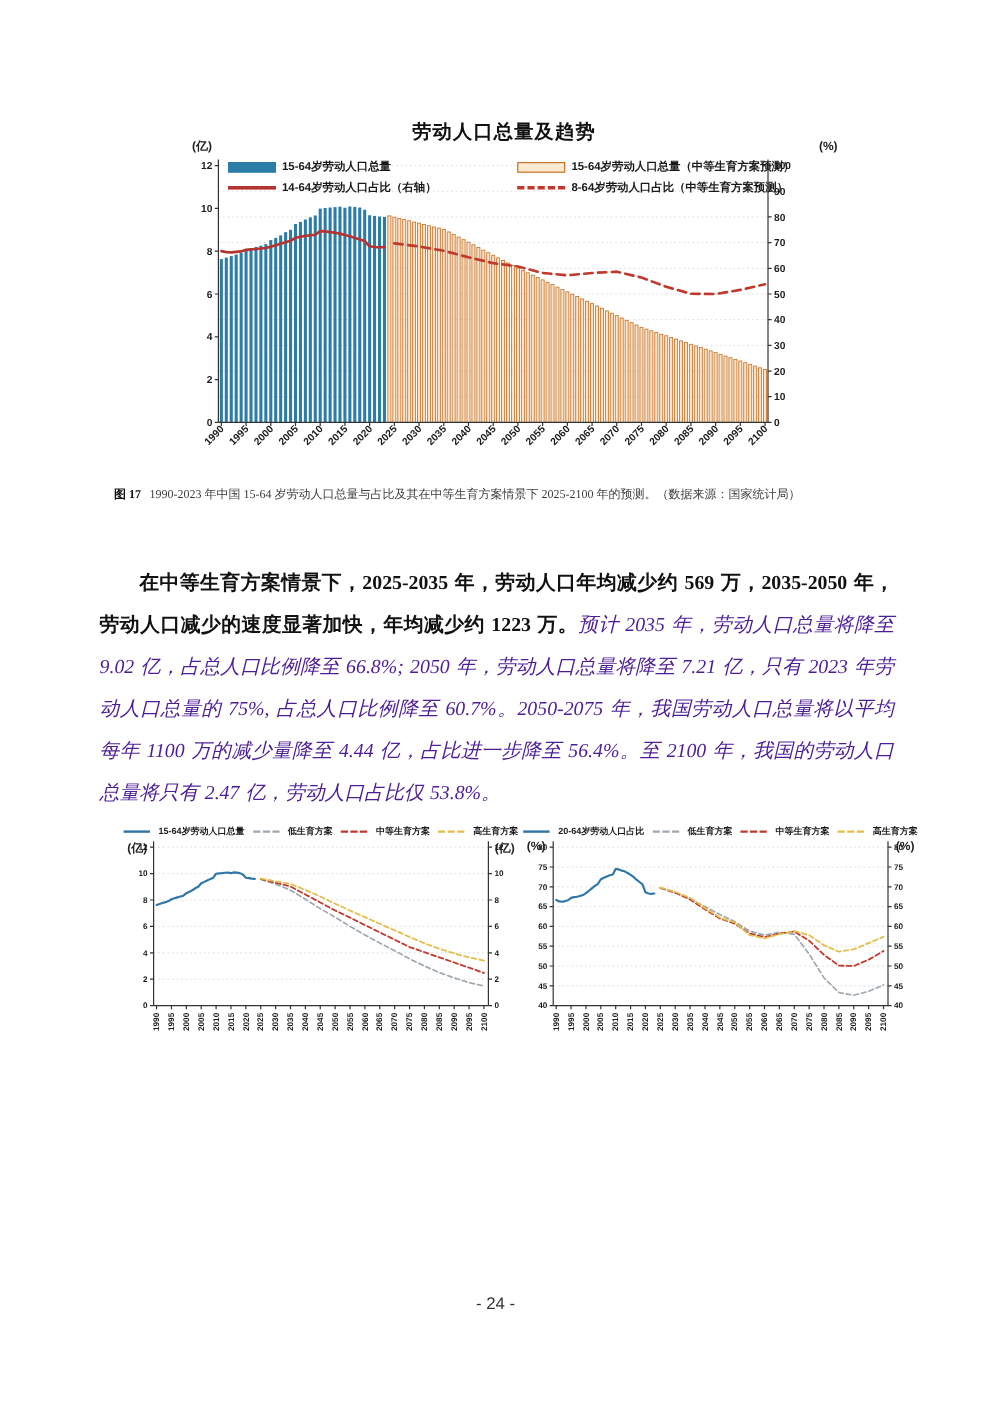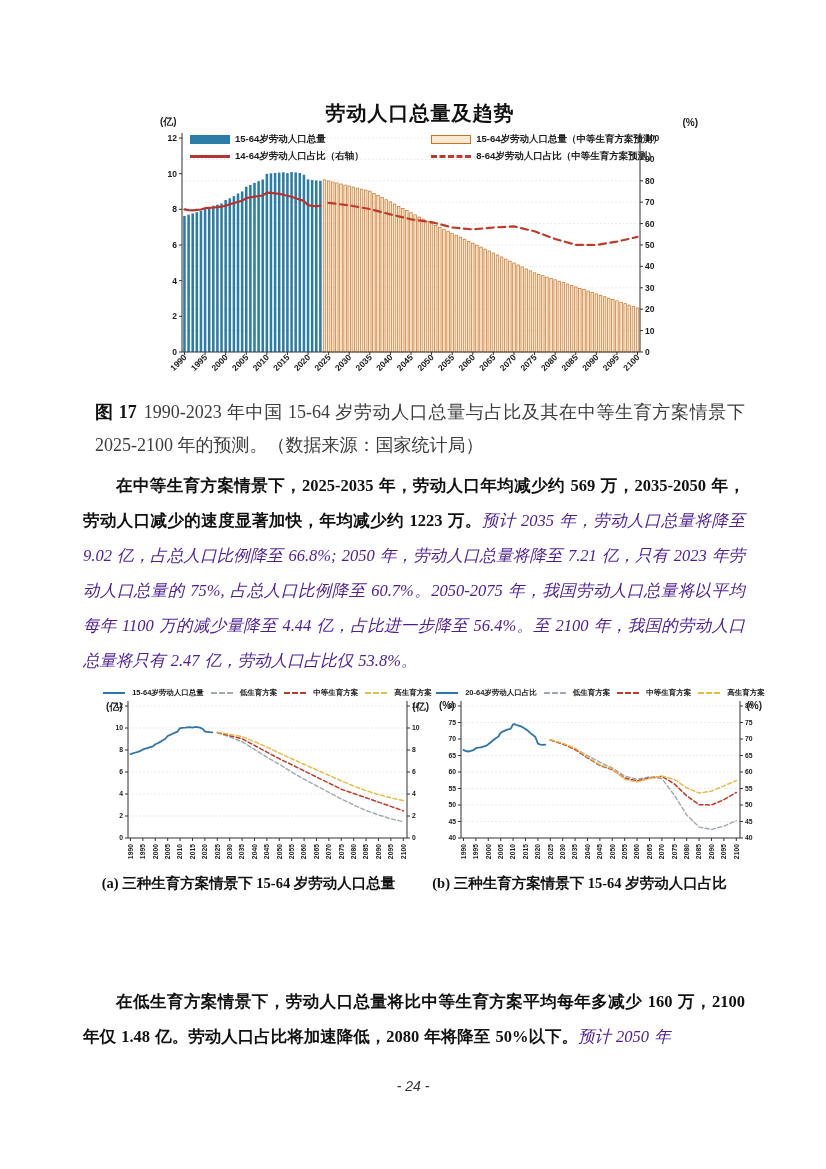--- a/index.html
+++ b/index.html
@@ -2,36 +2,36 @@
 <html><head>
 <meta charset="utf-8">
 <style>
   html,body{margin:0;padding:0;background:#fff;}
   .page{position:relative;width:826px;height:1169px;background:#ffffff;overflow:hidden;
         font-family:"Liberation Serif","DejaVu Serif",serif;color:#222;}
   
   .fig17{position:absolute;left:140px;top:100px;width:560px;height:294px;}
   .chart-title{position:absolute;left:0;top:0;width:100%;text-align:center;
                font-family:"Liberation Sans","DejaVu Sans",sans-serif;
-               font-weight:700;font-size:20px;color:#111;letter-spacing:1px;}
+               font-weight:700;font-size:16px;color:#111;letter-spacing:1px;}
   .unit{position:absolute;font-family:"Liberation Sans",sans-serif;font-size:10px;font-weight:700;color:#222;}
   .fig17 .u-left{left:20px;top:15px;}
   .fig17 .u-right{right:2px;top:17px;}
   .fig17 svg{position:absolute;left:0;top:26px;}
   .legend17{position:absolute;left:50px;top:33px;width:472px;z-index:2;
             display:grid;grid-template-columns:auto auto;justify-content:space-between;row-gap:4px;
             font-family:"Liberation Sans",sans-serif;font-size:9.5px;font-weight:700;color:#1a1a1a;}
   .li{display:flex;align-items:center;gap:5px;white-space:nowrap;}
   .sw{display:inline-block;flex:0 0 auto;}
   .sw-bar-blue{width:40px;height:9px;background:#2c7ca8;}
   .sw-bar-orange{width:40px;height:9px;background:#fbe9d2;border:1px solid #c9722a;box-sizing:border-box;}
   .sw-line-red{width:40px;height:0;border-top:3px solid #b5342f;}
   .sw-dash-red{width:40px;height:0;border-top:3px dashed #c0392b;}
   
-  .caption{position:absolute;left:95px;width:650px;margin:0;font-size:18px;line-height:33px;
+  .caption{position:absolute;left:95px;width:650px;margin:0;font-size:10px;line-height:33px;
            text-align:justify;color:#3d3d3d;}
   .caption .pfx{font-weight:700;color:#111;margin-right:7px;}
   .c17{top:396px;}
   .c18{top:905px;}
   .para{position:absolute;left:83px;width:662px;margin:0;font-size:16.5px;line-height:35px;
         text-align:justify;text-indent:2em;word-spacing:1px;}
   .p1{top:468px;}
   .p2{top:984px;}
   .para .bold{font-weight:700;color:#111;margin-top:32px;}
   .para .reg{color:#4c1d95;font-style:italic;}
@@ -44,21 +44,21 @@
   .sw-dash-gray{width:22px;height:0;border-top:2px dashed #9fa8b0;}
   .sw-dash-red2{width:22px;height:0;border-top:2px dashed #c0392b;}
   .sw-dash-yellow{width:22px;height:0;border-top:2px dashed #e3be4b;}
   .schart .u-left{left:2px;top:14px;}
   .schart .u-right{right:2px;top:14px;}
   .schart svg{display:block;}
   .subcaps{position:absolute;left:83px;top:874px;width:662px;display:flex;
            font-size:14.5px;font-weight:700;color:#111;}
   .subcaps span{flex:1;text-align:center;white-space:nowrap;}
   .pagenum{position:absolute;left:0;top:1078px;width:100%;text-align:center;
-           font-size:14px;color:#333;font-family:"Liberation Sans",sans-serif;font-style:italic;}
+           font-size:14px;color:#333;font-family:"Liberation Sans",sans-serif;}
 </style>
 </head>
 <body>
 
 <div class="page">
 
   <section class="fig17">
     <div class="chart-title">劳动人口总量及趋势</div>
     <span class="unit u-left">(亿)</span>
     <span class="unit u-right">(%)</span>
@@ -508,22 +508,17 @@
           <line x1="274.48" x2="274.48" y1="139" y2="142" stroke="#333" stroke-width="1"></line>
           <text font-size="6.8" font-family="&quot;Liberation Sans&quot;,&quot;DejaVu Sans&quot;,sans-serif" font-weight="700" fill="#1a1a1a" text-anchor="end" transform="translate(276.7 145) rotate(-90)">2090</text>
           <line x1="286.88" x2="286.88" y1="139" y2="142" stroke="#333" stroke-width="1"></line>
           <text font-size="6.8" font-family="&quot;Liberation Sans&quot;,&quot;DejaVu Sans&quot;,sans-serif" font-weight="700" fill="#1a1a1a" text-anchor="end" transform="translate(289.1 145) rotate(-90)">2095</text>
           <line x1="299.28000000000003" x2="299.28000000000003" y1="139" y2="142" stroke="#333" stroke-width="1"></line>
           <text font-size="6.8" font-family="&quot;Liberation Sans&quot;,&quot;DejaVu Sans&quot;,sans-serif" font-weight="700" fill="#1a1a1a" text-anchor="end" transform="translate(301.5 145) rotate(-90)">2100</text>
         </svg>
     </div>
   </section>
 
-  <div class="subcaps">
-    <span>(a) 三种生育方案情景下 15-64 岁劳动人口总量</span>
-    <span>(b) 三种生育方案情景下 15-64 岁劳动人口占比</span>
-  </div>
-
-
-  <p class="para p2"><span class="bold">在低生育方案情景下，劳动人口总量将比中等生育方案平均每年多减少 160 万，2100 年仅 1.48 亿。劳动人口占比将加速降低，2080 年将降至 50%以下。</span><span class="reg">预计 2050 年</span></p>
+
+
 
   <div class="pagenum">- 24 -</div>
 </div>
 
 </body></html>

